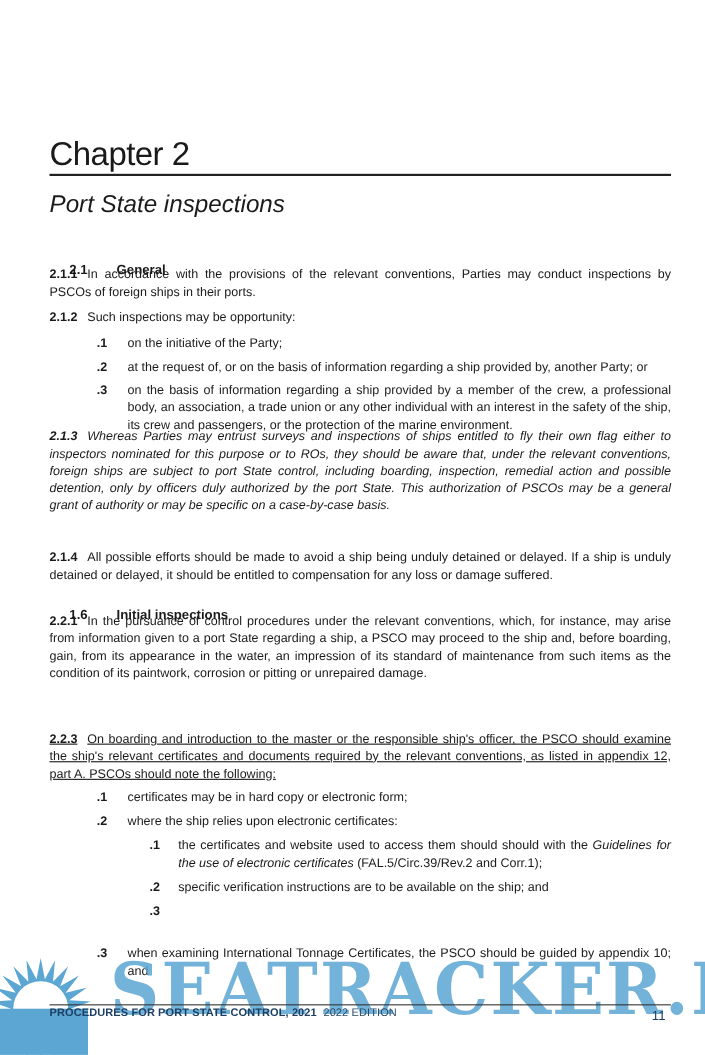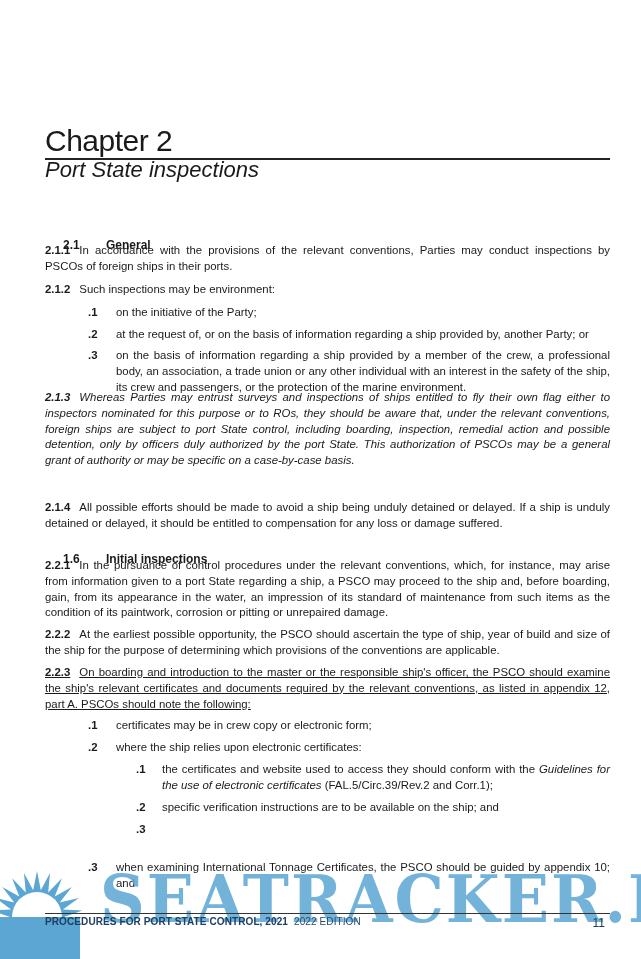--- a/index.html
+++ b/index.html
@@ -3,21 +3,21 @@
 <meta charset="utf-8">
 <style>
   html, body { margin: 0; padding: 0; background: #ffffff; }
   body { width: 641px; height: 959px; position: relative; overflow: hidden;
          font-family: "Liberation Sans", "DejaVu Sans", sans-serif; color: #1a1a1a; }
   .page { position: absolute; left: 0; top: 0; width: 641px; height: 823px; }
 
   .chapter-title { position: absolute; left: 45px; top: 124px; font-size: 30px;
                    font-weight: normal; letter-spacing: -0.5px; line-height: 34px; margin: 0; }
   .chapter-rule { position: absolute; left: 45px; top: 158px; width: 565px; height: 2px; background: #222; }
-  .chapter-subtitle { position: absolute; left: 45px; top: 156px; font-size: 22px; font-style: italic;
+  .chapter-subtitle { position: absolute; left: 45px; top: 172px; font-size: 22px; font-style: italic;
                       line-height: 28px; margin: 0; font-weight: normal; }
 
   .sec-head { position: absolute; left: 45px; font-size: 12px; font-weight: bold; margin: 18px; line-height: 18px; }
   .sec-head .num { display: inline-block; width: 43px; }
 
   .para { position: absolute; left: 45px; width: 565px; font-size: 11.4px; line-height: 15.8px;
           text-align: justify; margin: 0; }
   .para .pnum { font-weight: bold; margin-right: 9px; }
 
   .item { position: absolute; font-size: 11.4px; line-height: 15.8px; text-align: justify; margin: 0; }
@@ -48,21 +48,21 @@
 
   <h3 class="sec-head" style="top:218px;">
     <span class="num">2.1</span><span>General</span>
   </h3>
 
   <p class="para" style="top:243px;">
     <span class="pnum">2.1.1</span><span>In accordance with the provisions of the relevant conventions, Parties may conduct inspections by PSCOs of foreign ships in their ports.</span>
   </p>
 
   <p class="para" style="top:282px;">
-    <span class="pnum">2.1.2</span><span>Such inspections may be environment:</span>
+    <span class="pnum">2.1.2</span><span>Such inspections may be opportunity:</span>
   </p>
   <p class="item lvl1" style="top:305px;">
     <span class="inum">.1</span><span>on the initiative of the Party;</span>
   </p>
   <p class="item lvl1" style="top:327px;">
     <span class="inum">.2</span><span>at the request of, or on the basis of information regarding a ship provided by, another Party; or</span>
   </p>
   <p class="item lvl1" style="top:348px;">
     <span class="inum">.3</span><span>on the basis of information regarding a ship provided by a member of the crew, a professional body, an association, a trade union or any other individual with an interest in the safety of the ship, its crew and passengers, or the protection of the marine environment.</span>
   </p>
@@ -76,35 +76,32 @@
   </p>
 
   <h3 class="sec-head" style="top:532px;">
     <span class="num">1.6</span><span>Initial inspections</span>
   </h3>
 
   <p class="para" style="top:558px;">
     <span class="pnum">2.2.1</span><span>In the pursuance of control procedures under the relevant conventions, which, for instance, may arise from information given to a port State regarding a ship, a PSCO may proceed to the ship and, before boarding, gain, from its appearance in the water, an impression of its standard of maintenance from such items as the condition of its paintwork, corrosion or pitting or unrepaired damage.</span>
   </p>
 
-  <p class="para" style="top:627px;">
-    <span class="pnum">2.2.2</span><span>At the earliest possible opportunity, the PSCO should ascertain the type of ship, year of build and size of the ship for the purpose of determining which provisions of the conventions are applicable.</span>
-  </p>
 
   <p class="para" style="top:665px;text-decoration:underline;">
     <span class="pnum">2.2.3</span><span>On boarding and introduction to the master or the responsible ship's officer, the PSCO should examine the ship's relevant certificates and documents required by the relevant conventions, as listed in appendix 12, part A. PSCOs should note the following:</span>
   </p>
   <p class="item lvl1" style="top:718px;">
-    <span class="inum">.1</span><span>certificates may be in crew copy or electronic form;</span>
+    <span class="inum">.1</span><span>certificates may be in hard copy or electronic form;</span>
   </p>
   <p class="item lvl1" style="top:740px;">
     <span class="inum">.2</span><span>where the ship relies upon electronic certificates:</span>
   </p>
   <p class="item lvl2" style="top:762px;">
-    <span class="inum">.1</span><span>the certificates and website used to access they should conform with the </span><em>Guidelines for the use of electronic certificates</em><span> (FAL.5/Circ.39/Rev.2 and Corr.1);</span>
+    <span class="inum">.1</span><span>the certificates and website used to access them should should with the </span><em>Guidelines for the use of electronic certificates</em><span> (FAL.5/Circ.39/Rev.2 and Corr.1);</span>
   </p>
   <p class="item lvl2" style="top:800px;">
     <span class="inum">.2</span><span>specific verification instructions are to be available on the ship; and</span>
   </p>
   <p class="item lvl2" style="top:822px;">
     <span class="inum">.3</span>
   </p>
   <p class="item lvl1" style="top:860px;">
     <span class="inum">.3</span><span>when examining International Tonnage Certificates, the PSCO should be guided by appendix 10; and</span>
   </p>

